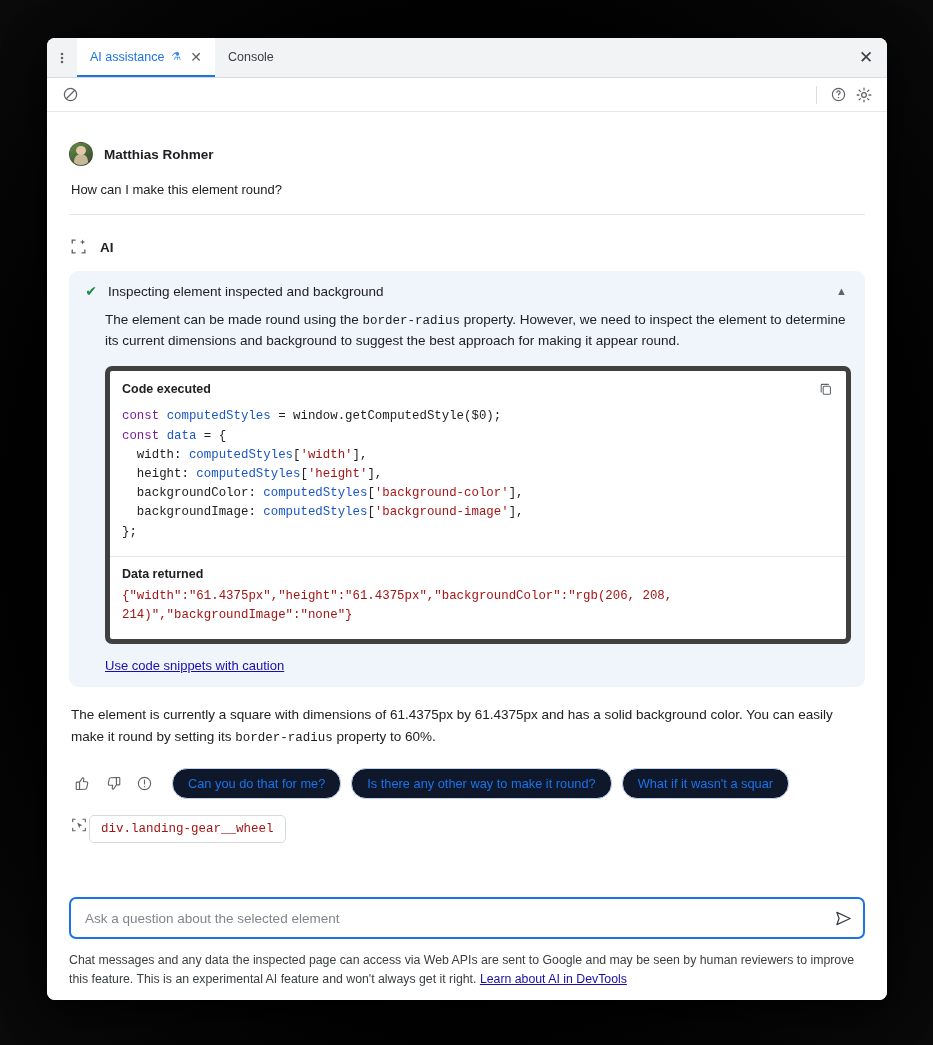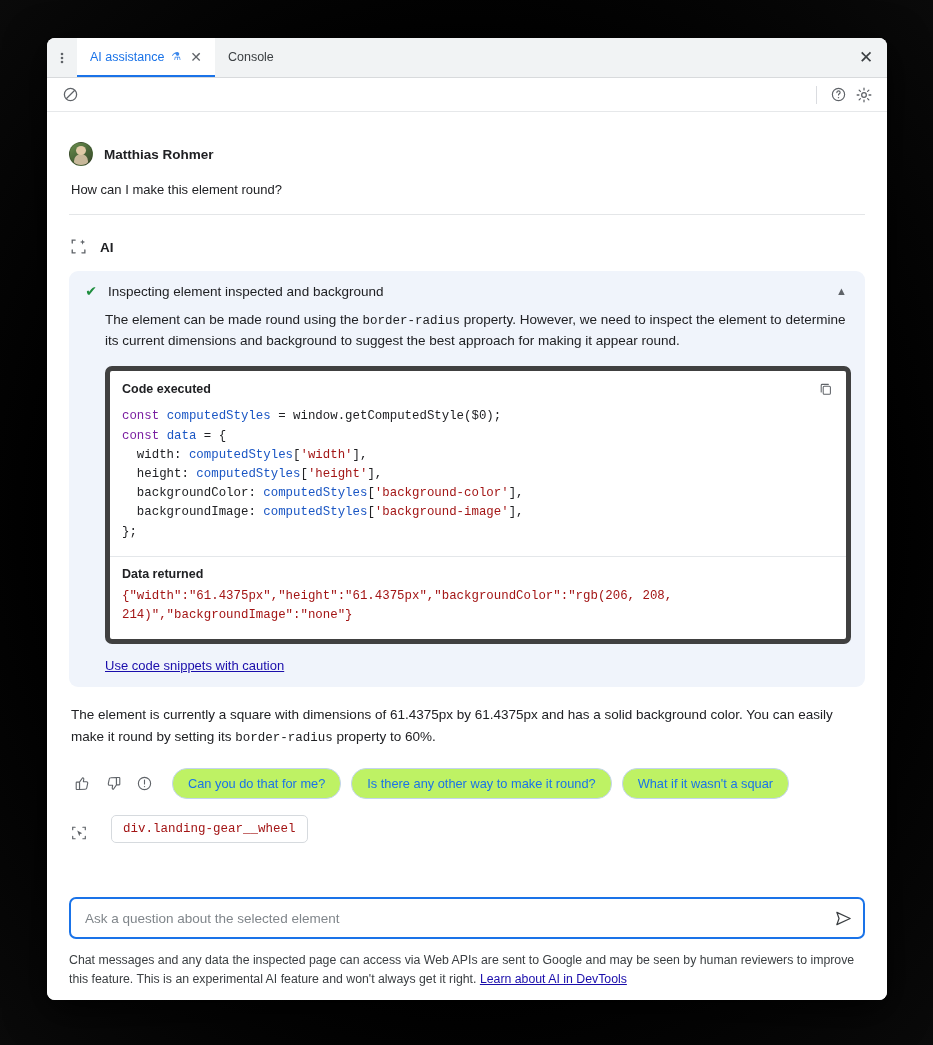--- a/index.html
+++ b/index.html
@@ -305,37 +305,37 @@
   .chips {
     display: flex;
     gap: 10px;
     margin-left: 8px;
     overflow: hidden;
     white-space: nowrap;
   }
   .chip {
     border: 1px solid #c3d4ef;
     color: #1a73e8;
-    background: #bef264;
+    background: #0f172a;
     border-radius: 15px;
     padding: 7px 15px;
     font-size: 12.8px;
     cursor: pointer;
     white-space: nowrap;
   }
   
   .bottom {
     flex: 0 0 auto;
     background: #fff;
     padding: 0 22px 0 22px;
   }
   .context-row {
     display: flex;
-    align-items: flex-end;
-    gap: 22px;
+    align-items: flex-start;
+    gap: 0;
     padding: 14px 0 10px 0;
   }
   .picker-icon {
     width: 20px; height: 20px;
     color: #5f6368;
     display: flex;
     align-items: center;
     justify-content: center;
     cursor: pointer;
   }

